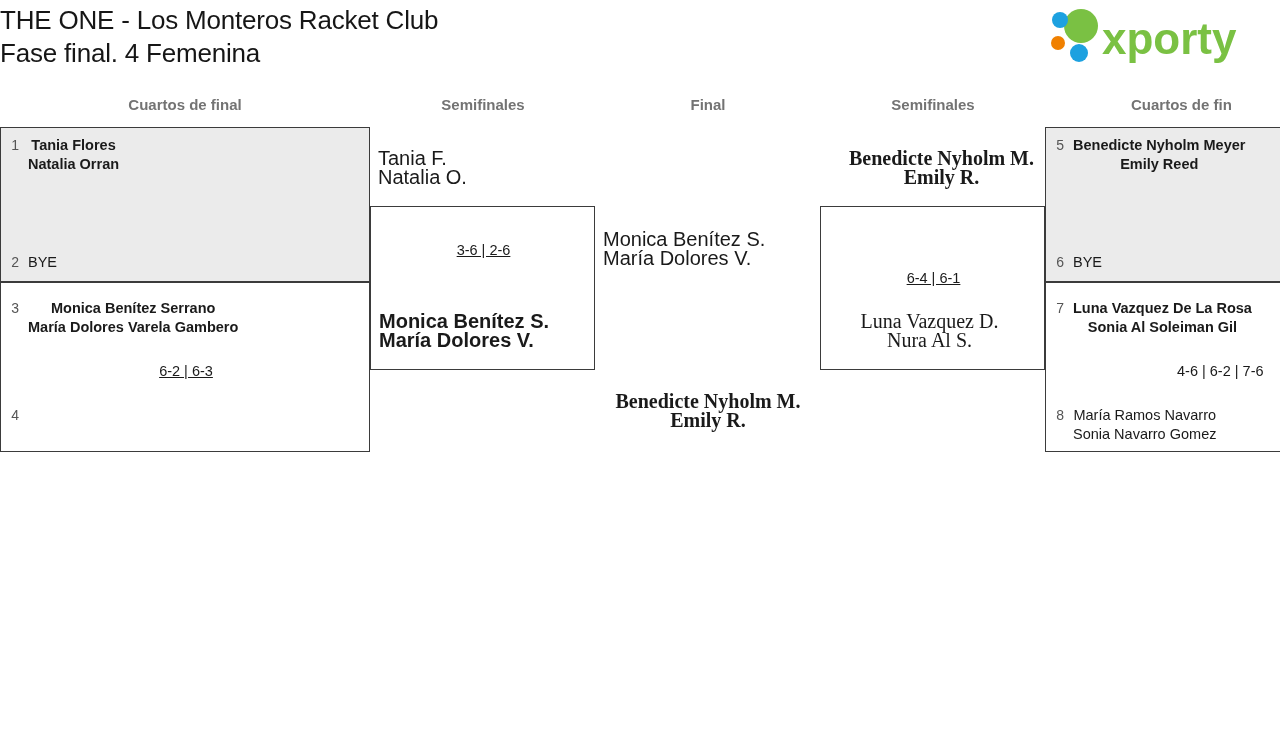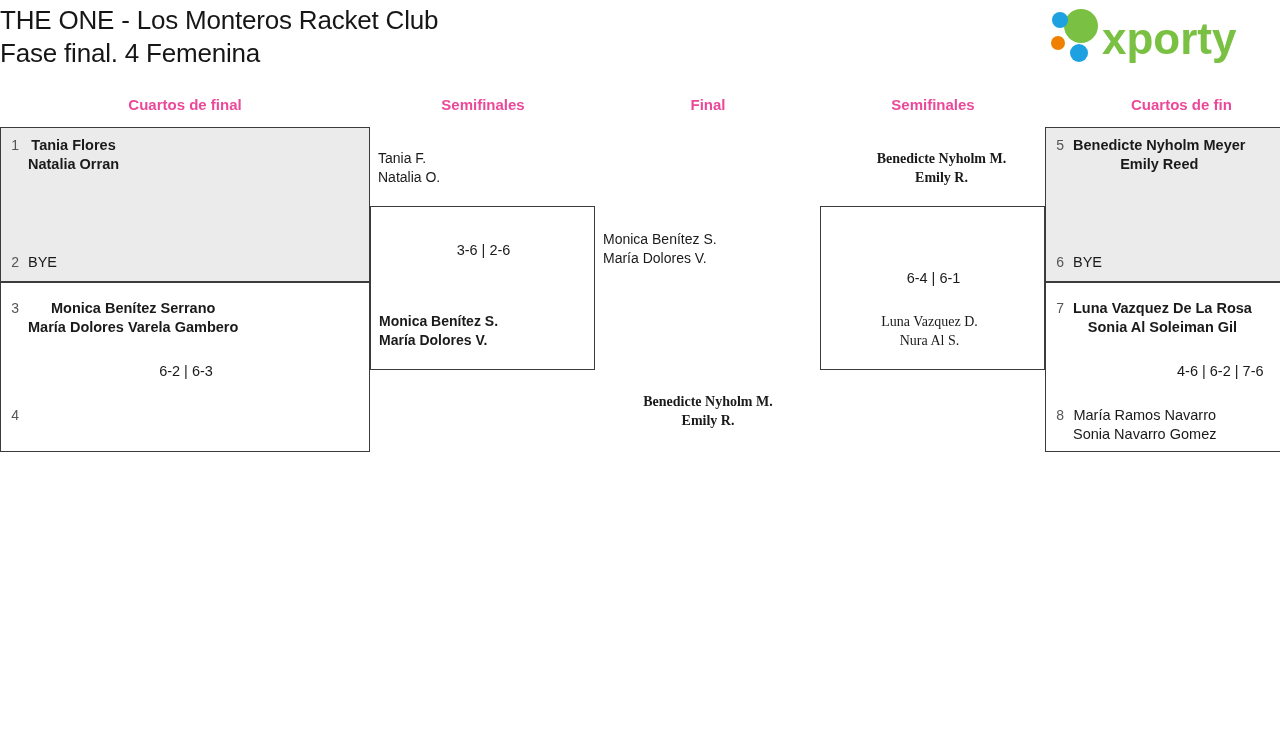--- a/index.html
+++ b/index.html
@@ -33,21 +33,21 @@
     width: 230px; height: 62px;
   }
   .logo svg { display: block; }
 
   
   .col-head {
     position: absolute;
     top: 96px;
     font-size: 15px;
     font-weight: 700;
-    color: #ec4899;
+    color: #737373;
     text-align: center;
     white-space: nowrap;
   }
 
   
   .box {
     position: absolute;
     border: 1px solid #3b3b3b;
     background: #ffffff;
   }
@@ -74,26 +74,26 @@
   .team .names { display: block; text-align: center; }
   .team.bold .names { font-weight: 700; }
 
   .score {
     position: absolute;
     font-size: 14.5px;
     line-height: 19px;
     color: #1a1a1a;
     white-space: nowrap;
   }
-  .score.center { text-align: center; }
+  .score.center { text-align: center; text-decoration: underline; }
 
   
   .adv {
     position: absolute;
-    font-size: 14px;
+    font-size: 20px;
     line-height: 19px;
     white-space: nowrap;
   }
   .adv.bold { font-weight: 700; }
   .adv.right { text-align: center; font-family: Liberation Serif, serif; }
 </style>
 </head>
 <body>
 
 <div id="root">

